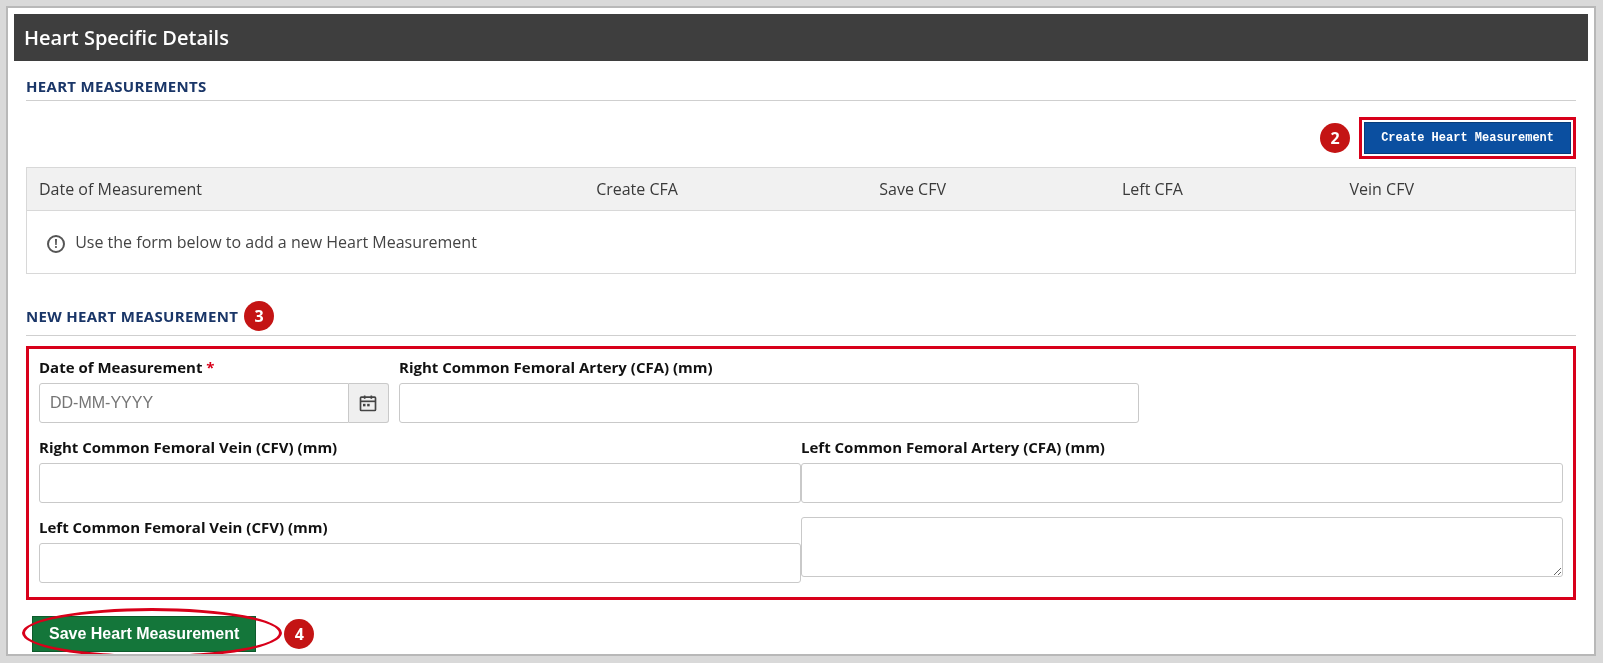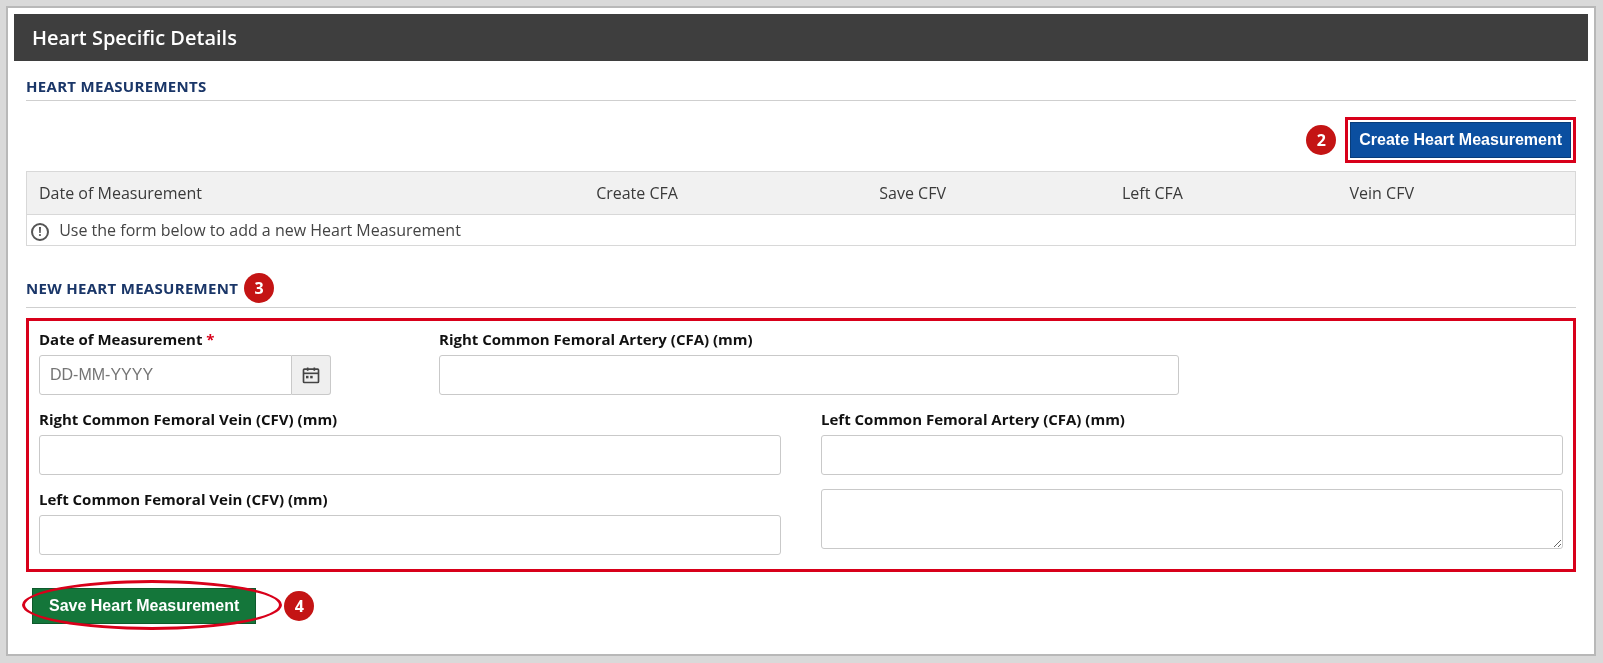--- a/index.html
+++ b/index.html
@@ -16,21 +16,21 @@
     width: 1590px;
     height: 650px;
     overflow: hidden;
     position: relative;
   }
   .panel-header {
     background: #3e3e3e;
     color: #fff;
     font-size: 20px;
     font-weight: 600;
-    padding: 10px 18px;
+    padding: 10px 10px;
     margin: 6px 6px 0 6px;
   }
   .inner {
     padding: 10px 18px 20px 18px;
   }
   .section-title {
     color: #1a3668;
     font-weight: 700;
     font-size: 15px;
     letter-spacing: 0.3px;
@@ -47,24 +47,25 @@
   .toolbar-row {
     display: flex;
     justify-content: flex-end;
     align-items: center;
     padding: 6px 0 8px 0;
   }
   .btn-primary {
     background: #0b4fa0;
     color: #fff;
     border: 1px solid #083c7a;
-    font-size: 16px;
+    font-size: 12px;
     font-weight: 600;
-    padding: 8px 8px;
+    padding: 8px 16px;
     cursor: pointer;
+    font-family: Liberation Mono, monospace;
   }
   .btn-success {
     background: #14763a;
     color: #fff;
     border: 1px solid #0e5a2c;
     font-size: 16px;
     font-weight: 600;
     padding: 8px 16px;
     cursor: pointer;
   }
@@ -99,21 +100,21 @@
   table.grid th {
     background: #f1f1f1;
     color: #3a3a3a;
     font-weight: 400;
     text-align: left;
     padding: 10px 12px;
     border-bottom: 1px solid #d8d8d8;
     font-size: 16px;
   }
   table.grid td {
-    padding: 4px;
+    padding: 20px;
     font-size: 16px;
     color: #444;
   }
   .info-icon {
     display: inline-flex;
     width: 18px; height: 18px;
     border: 2px solid #555;
     border-radius: 50%;
     align-items: center;
     justify-content: center;
@@ -121,42 +122,42 @@
     font-weight: 700;
     margin-right: 6px;
     color: #555;
   }
   .form-area {
     position: relative;
     border: 3px solid #d8001a;
     padding: 8px 10px 10px 10px;
     margin-top: 2px;
   }
-  .form-row { display: flex; gap: 40px; margin-bottom: 14px; }
+  .form-row { display: flex; margin-bottom: 14px; }
   .form-group { flex: 1; min-width: 0; }
   .form-group.narrow { flex: 0 0 360px; }
   label.flabel {
     display: block;
     font-weight: 700;
     color: #111;
     font-size: 15px;
     margin-bottom: 6px;
   }
   .req { color: #d8001a; font-weight: 700; }
   input.finput, textarea.finput {
     width: 100%;
     border: 1px solid #c9c9c9;
     border-radius: 3px;
     padding: 10px 10px;
     font-size: 16px;
     color: #555;
     background: #fff;
   }
   textarea.finput { height: 60px; resize: both; }
-  .date-wrap { display: flex; width: 292px; }
+  .date-wrap { display: flex; width: 350px; }
   .date-wrap input { border-top-right-radius: 0; border-bottom-right-radius: 0; }
   .date-btn {
     width: 46px;
     border: 1px solid #c9c9c9;
     border-left: none;
     background: #efefef;
     cursor: pointer;
     display: flex; align-items: center; justify-content: center;
     border-top-right-radius: 3px; border-bottom-right-radius: 3px;
   }

